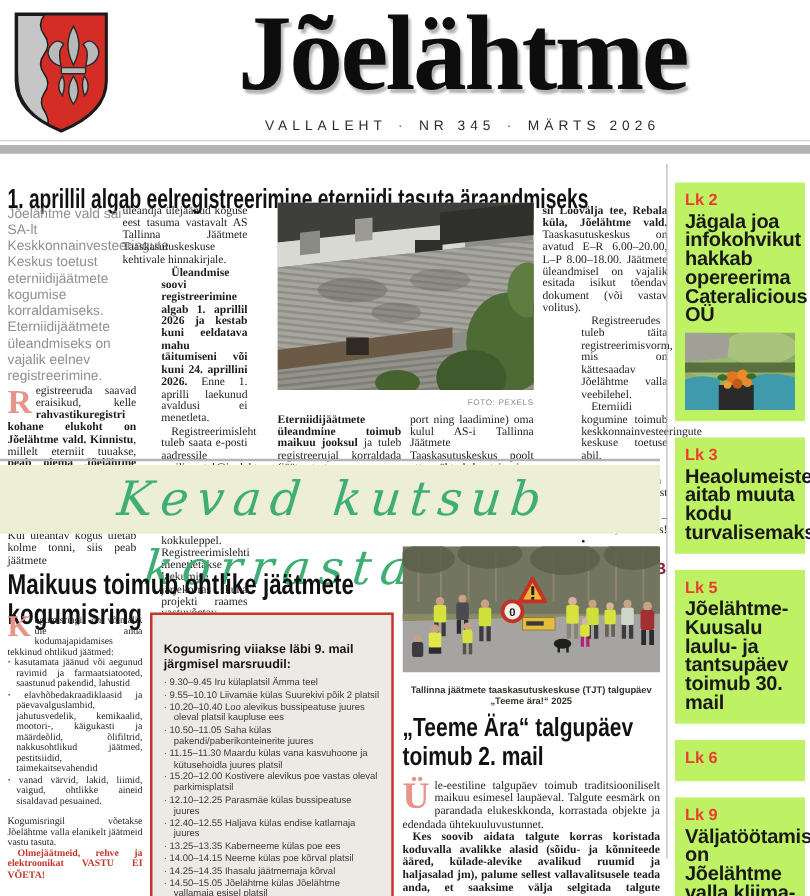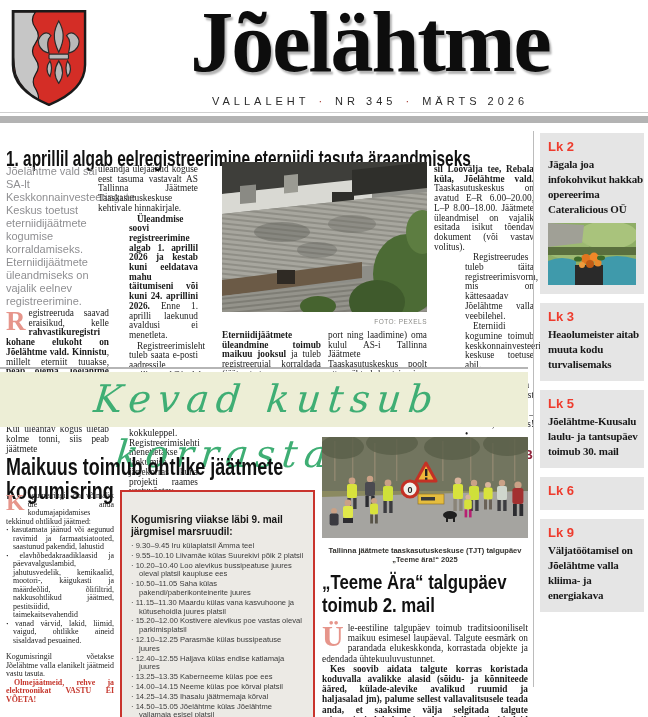--- a/index.html
+++ b/index.html
@@ -71,24 +71,24 @@
   .talgud-caption{font-family:"Liberation Sans",sans-serif;font-weight:bold;font-size:7.5px;
       line-height:9px;color:#33322e;margin:4px 0 6px 0;text-align:center;}
   .h-talgud{font-family:"Liberation Sans",sans-serif;font-weight:bold;font-size:21px;line-height:23px;
       color:#111;transform:scaleX(.80);transform-origin:0 0;width:260px;margin:0 0 7px 0;}
   .talgud-body{font-size:9.3px;line-height:10.2px;text-align:justify;}
   .talgud-body p{margin:0;}
   .talgud-body .ind{text-indent:8px;}
   .talgud-body .dc{font-size:30px;line-height:24px;margin-right:4px;}
   
   .sidebar{position:absolute;left:540px;top:133px;width:104px;}
-  .sb-box{background:#e5e5e5;padding:6px 0 9px 8px;margin-bottom:9px;box-sizing:border-box;}
+  .sb-box{background:#bef264;padding:6px 0 9px 8px;margin-bottom:9px;box-sizing:border-box;margin-top:13px;}
   .sb-page{font-family:"Liberation Sans",sans-serif;font-weight:bold;font-size:13px;
       color:#ee3b2d;margin-bottom:3px;}
-  .sb-text{font-family:Liberation Serif, serif;font-weight:bold;font-size:11px;
+  .sb-text{font-family:Liberation Sans, sans-serif;font-weight:bold;font-size:16px;
       line-height:15px;color:#191919;letter-spacing:-.2px;}
   .sb-photo{margin-top:6px;display:block;}
   b{font-weight:bold;}
 </style>
 </head>
 <body>
 
 <div class="page">
 
   <header>

